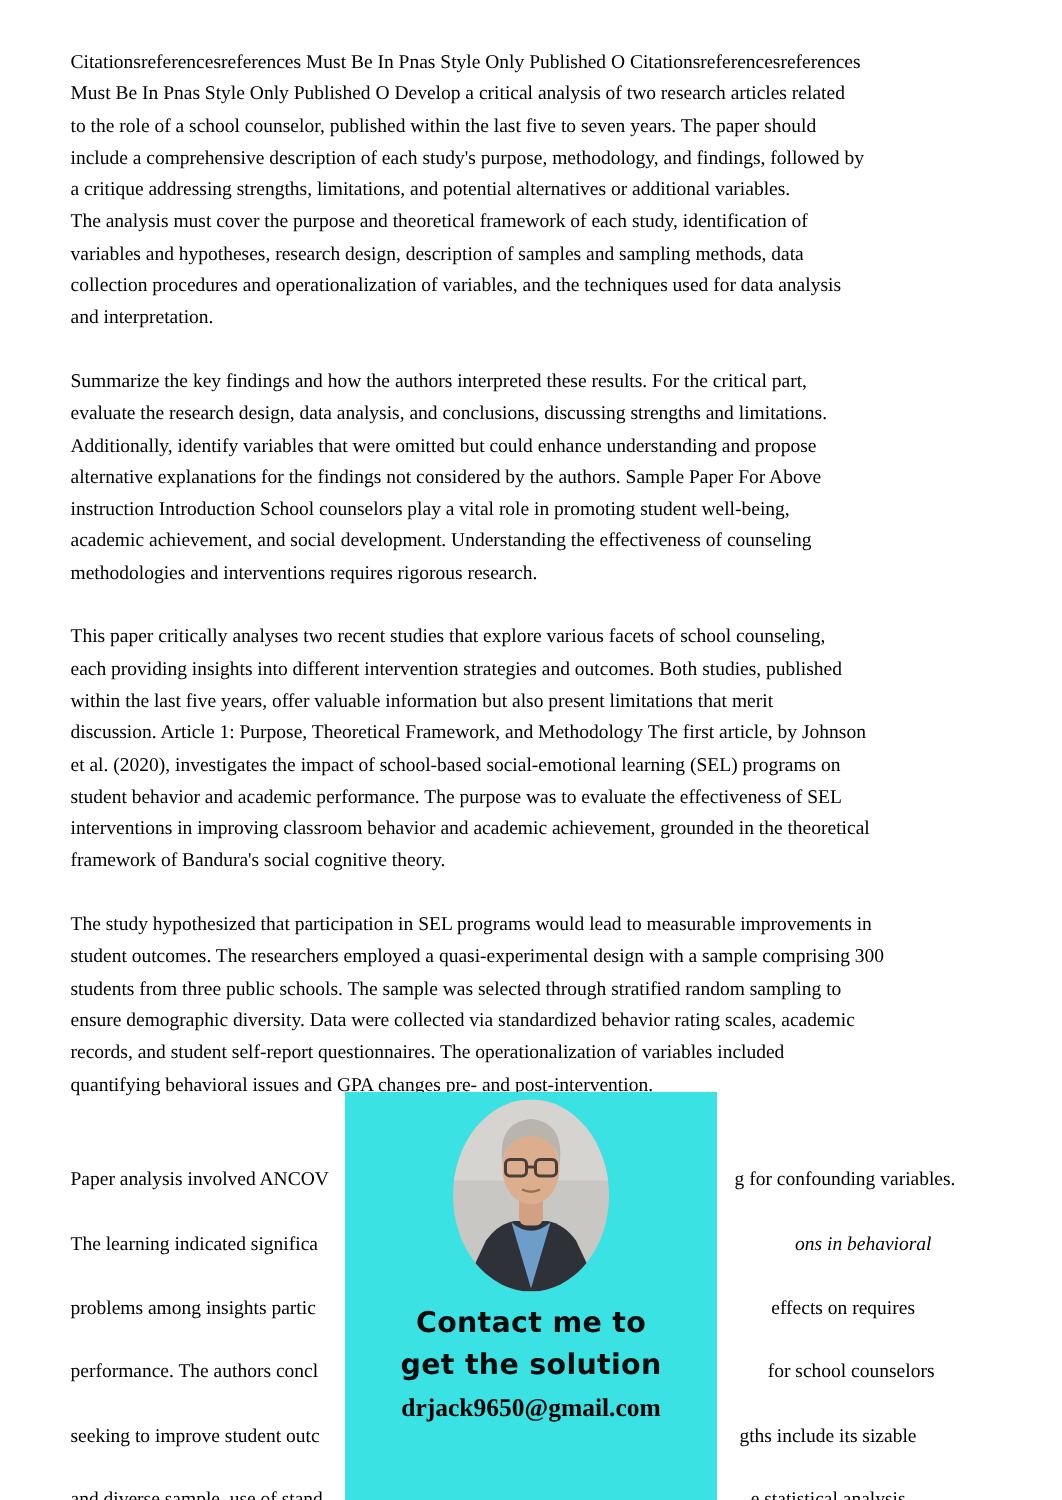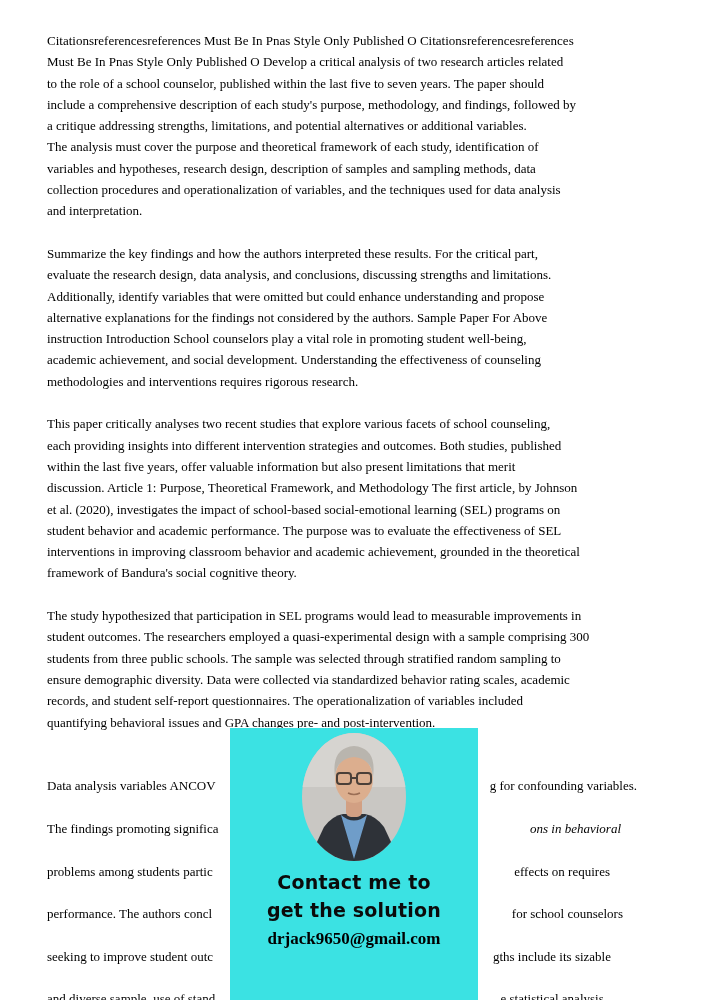--- a/index.html
+++ b/index.html
@@ -59,29 +59,29 @@
 framework of Bandura's social cognitive theory.</p>
     <p class="para">The study hypothesized that participation in SEL programs would lead to measurable improvements in
 student outcomes. The researchers employed a quasi-experimental design with a sample comprising 300
 students from three public schools. The sample was selected through stratified random sampling to
 ensure demographic diversity. Data were collected via standardized behavior rating scales, academic
 records, and student self-report questionnaires. The operationalization of variables included
 quantifying behavioral issues and GPA changes pre- and post-intervention.</p>
 
     <div class="para partial">
       <div class="split-line">
-        <span class="frag-left">Data analysis variables ANCOV</span>
+        <span class="frag-left">Paper analysis involved ANCOV</span>
         <span class="frag-right">g for confounding variables.</span>
       </div>
       <div class="split-line">
-        <span class="frag-left">The findings promoting significa</span>
+        <span class="frag-left">The learning indicated significa</span>
         <span class="frag-right">ons in behavioral</span>
       </div>
       <div class="split-line">
-        <span class="frag-left">problems among students partic</span>
+        <span class="frag-left">problems among insights partic</span>
         <span class="frag-right">effects on requires</span>
       </div>
       <div class="split-line">
         <span class="frag-left">performance. The authors concl</span>
         <span class="frag-right">for school counselors</span>
       </div>
       <div class="split-line">
         <span class="frag-left">seeking to improve student outc</span>
         <span class="frag-right">gths include its sizable</span>
       </div>

